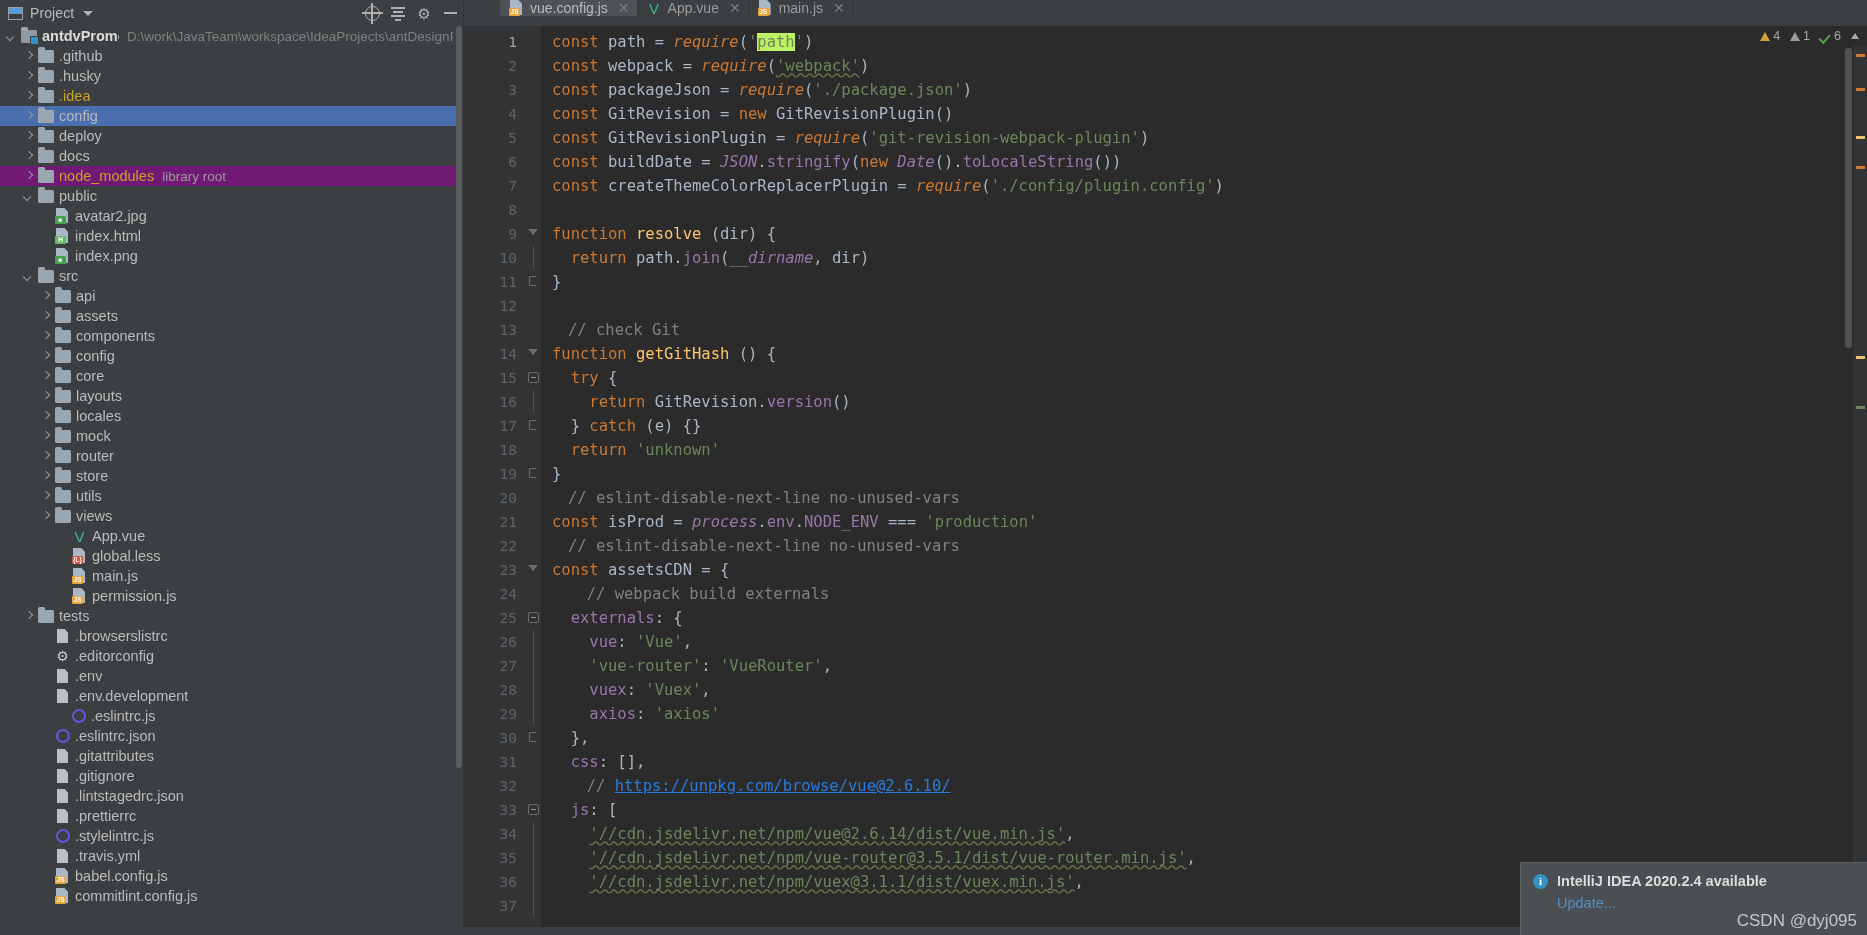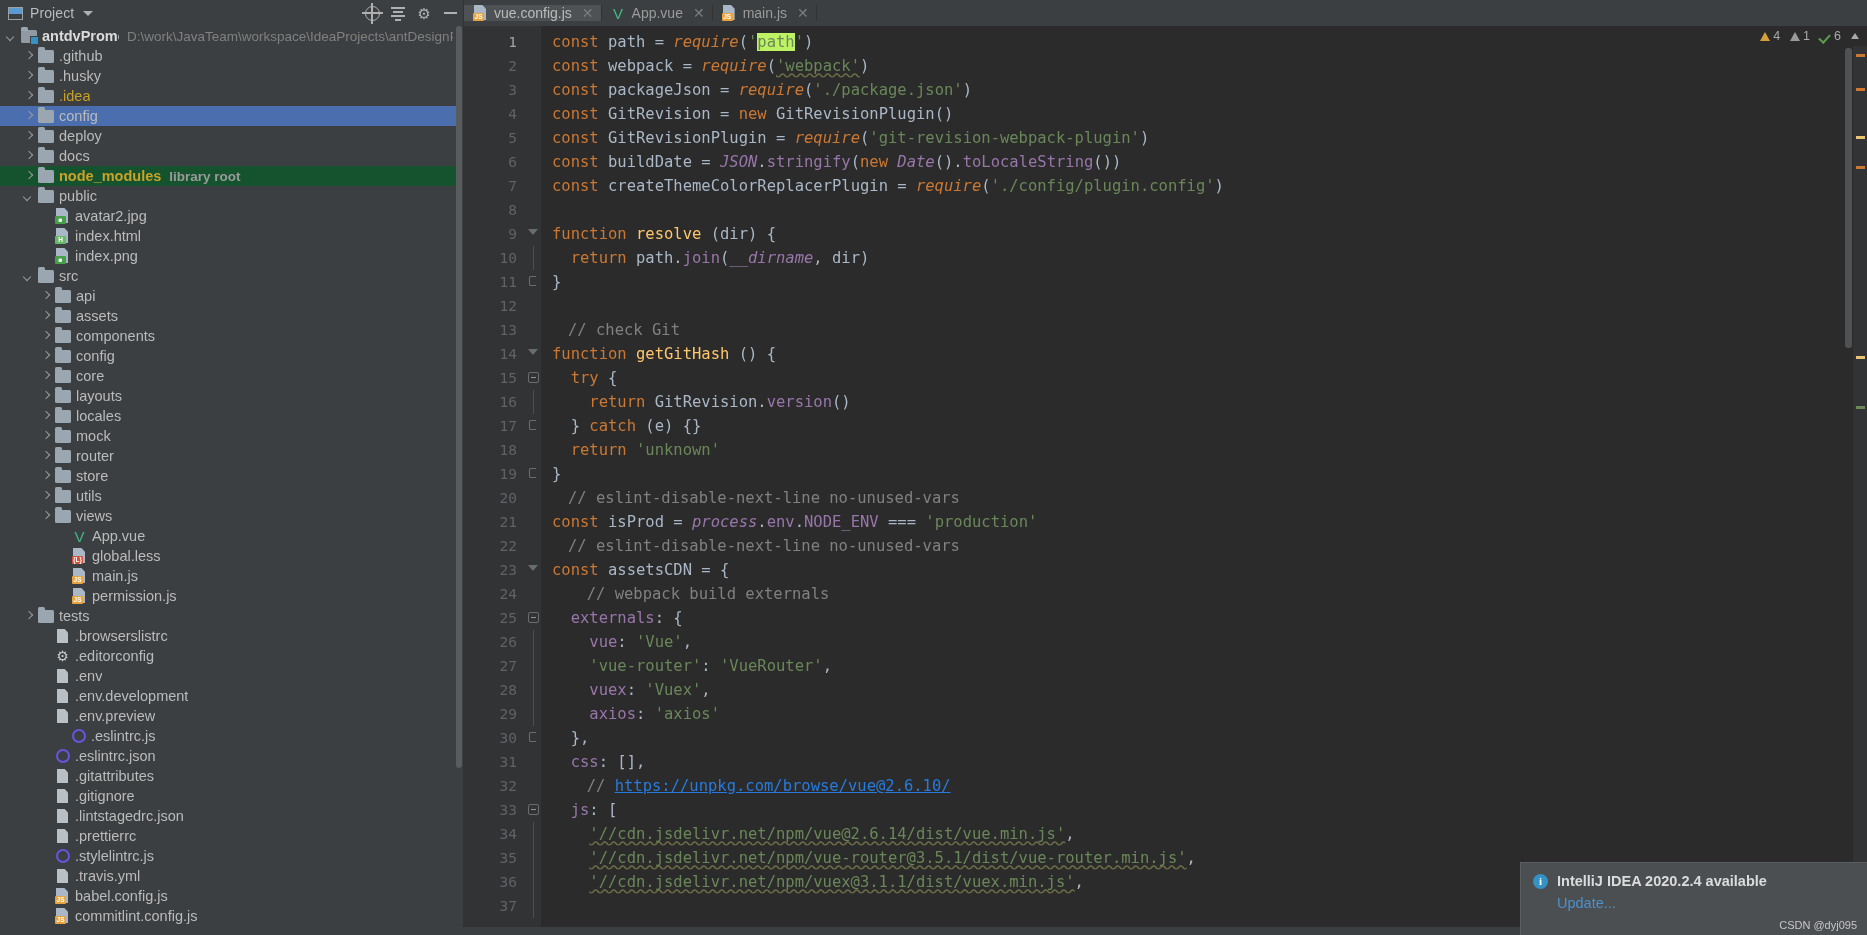--- a/index.html
+++ b/index.html
@@ -85,23 +85,24 @@
     color: #b0b0b0; font-size: 15px; line-height: 15px; text-align: center;
   }
   .ico-minus {
     width: 13px; height: 2px; background: #b0b0b0;
   }
 
   
   .tabstrip {
     flex: 1;
     display: flex;
-    align-items: center;
+    align-items: flex-start;
     background: #3c3f41;
     overflow: hidden;
+    margin-left: 36px;
   }
   .tab {
     display: flex;
     align-items: center;
     padding: 0 7px 0 9px;
     font-size: 14px;
     color: #bbbbbb;
     cursor: default;
     position: relative;
     border-right: 1px solid #323232;
@@ -192,21 +193,21 @@
   .row {
     height: 20px;
     display: flex;
     align-items: center;
     font-size: 14.5px;
     color: #bbbbbb;
     white-space: nowrap;
     padding-right: 4px;
   }
   .row.sel { background: #4b6eaf; }
-  .row.lib { background: #14532d; font-weight: bold; }
+  .row.lib { background: #701a75; }
   .arrow {
     width: 11px; height: 11px; flex: none; margin-right: 4px;
     position: relative;
   }
   .arrow.closed::after {
     content: ""; position: absolute; left: 3px; top: 1.5px;
     width: 5px; height: 5px; border: solid #9a9a9a;
     border-width: 1.5px 1.5px 0 0; transform: rotate(45deg);
   }
   .arrow.open::after {
@@ -390,21 +391,21 @@
     font-family: "Liberation Serif", serif;
   }
   .notif-title {
     color: #dcdcdc; font-size: 14.5px; font-weight: bold;
   }
   .notif-link {
     color: #4e90cc; font-size: 14.5px; margin: 6px 0 0 24px; cursor: pointer;
   }
   .watermark {
     position: absolute; right: 10px; bottom: 4px;
-    color: #c6c6c6; font-size: 11px;
+    color: #c6c6c6; font-size: 17px;
   }
 
   
   .bottom-strip {
     position: absolute; left: 0; right: 0; bottom: 0; height: 8px;
     background: #3c3f41;
   }
 </style>
 </head>
 <body>
@@ -668,25 +669,20 @@
           </div>
           <div class="row" style="padding-left:40px">
             <span class="arrow"></span>
             <span class="ico-plain"></span>
             <span class="lbl">.env</span>
           </div>
           <div class="row" style="padding-left:40px">
             <span class="arrow"></span>
             <span class="ico-plain"></span>
             <span class="lbl">.env.development</span>
-          </div>
-          <div class="row" style="padding-left:40px">
-            <span class="arrow"></span>
-            <span class="ico-plain"></span>
-            <span class="lbl">.env.preview</span>
           </div>
           <div class="row" style="padding-left:56px">
             <span class="arrow"></span>
             <span class="ico-circle"></span>
             <span class="lbl">.eslintrc.js</span>
           </div>
           <div class="row" style="padding-left:40px">
             <span class="arrow"></span>
             <span class="ico-circle"></span>
             <span class="lbl">.eslintrc.json</span>

